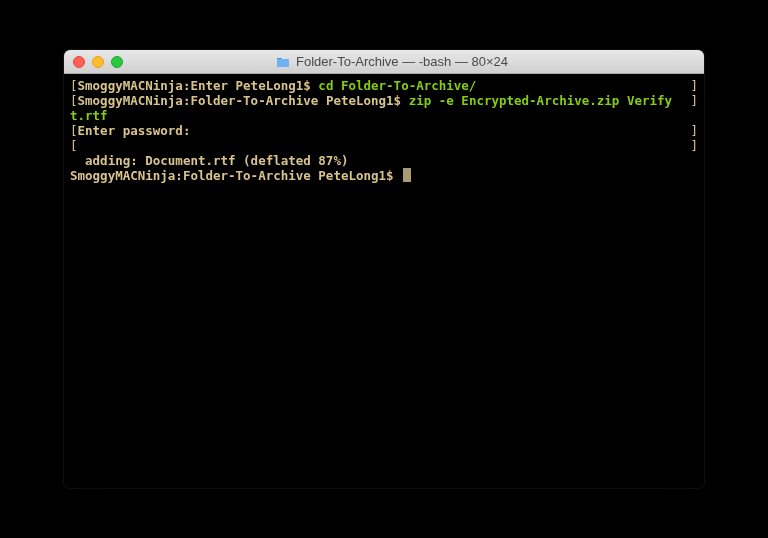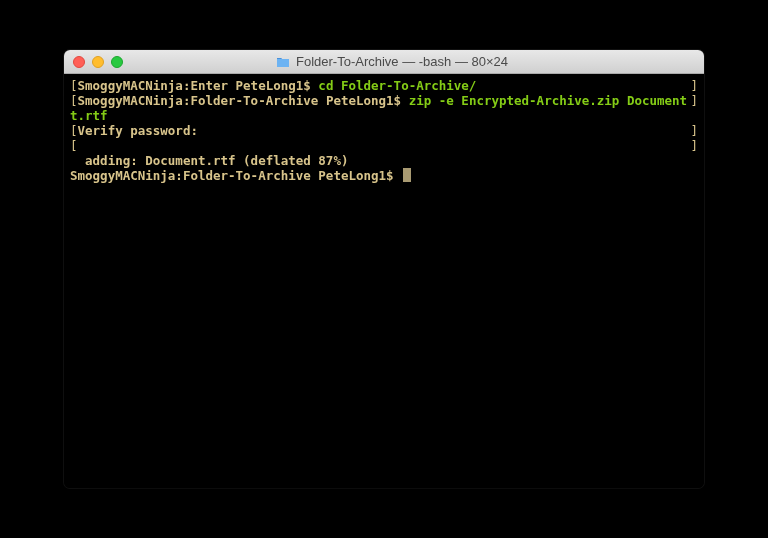--- a/index.html
+++ b/index.html
@@ -113,27 +113,27 @@
         </svg>
       </span>
       <span>Folder-To-Archive — -bash — 80×24</span>
     </div>
   </div>
   <div class="terminal-body">
     <div class="line">
       <span class="bracket">[</span><span class="prompt">SmoggyMACNinja:Enter PeteLong1$ </span><span class="cmd">cd Folder-To-Archive/</span><span class="bracket rbracket">]</span>
     </div>
     <div class="line">
-      <span class="bracket">[</span><span class="prompt">SmoggyMACNinja:Folder-To-Archive PeteLong1$ </span><span class="cmd">zip -e Encrypted-Archive.zip Document</span><span class="bracket rbracket">]</span>
+      <span class="bracket">[</span><span class="prompt">SmoggyMACNinja:Folder-To-Archive PeteLong1$ </span><span class="cmd">zip -e Encrypted-Archive.zip Verify</span><span class="bracket rbracket">]</span>
     </div>
     <div class="line">
       <span class="cmd">t.rtf</span>
     </div>
     <div class="line">
-      <span class="bracket">[</span><span class="out">Verify password:</span><span class="bracket rbracket">]</span>
+      <span class="bracket">[</span><span class="out">Enter password:</span><span class="bracket rbracket">]</span>
     </div>
     <div class="line">
       <span class="bracket">[</span><span class="bracket rbracket">]</span>
     </div>
     <div class="line">
       <span class="out">  adding: Document.rtf (deflated 87%)</span>
     </div>
     <div class="line">
       <span class="prompt">SmoggyMACNinja:Folder-To-Archive PeteLong1$ </span><span class="cursor"></span>
     </div>

